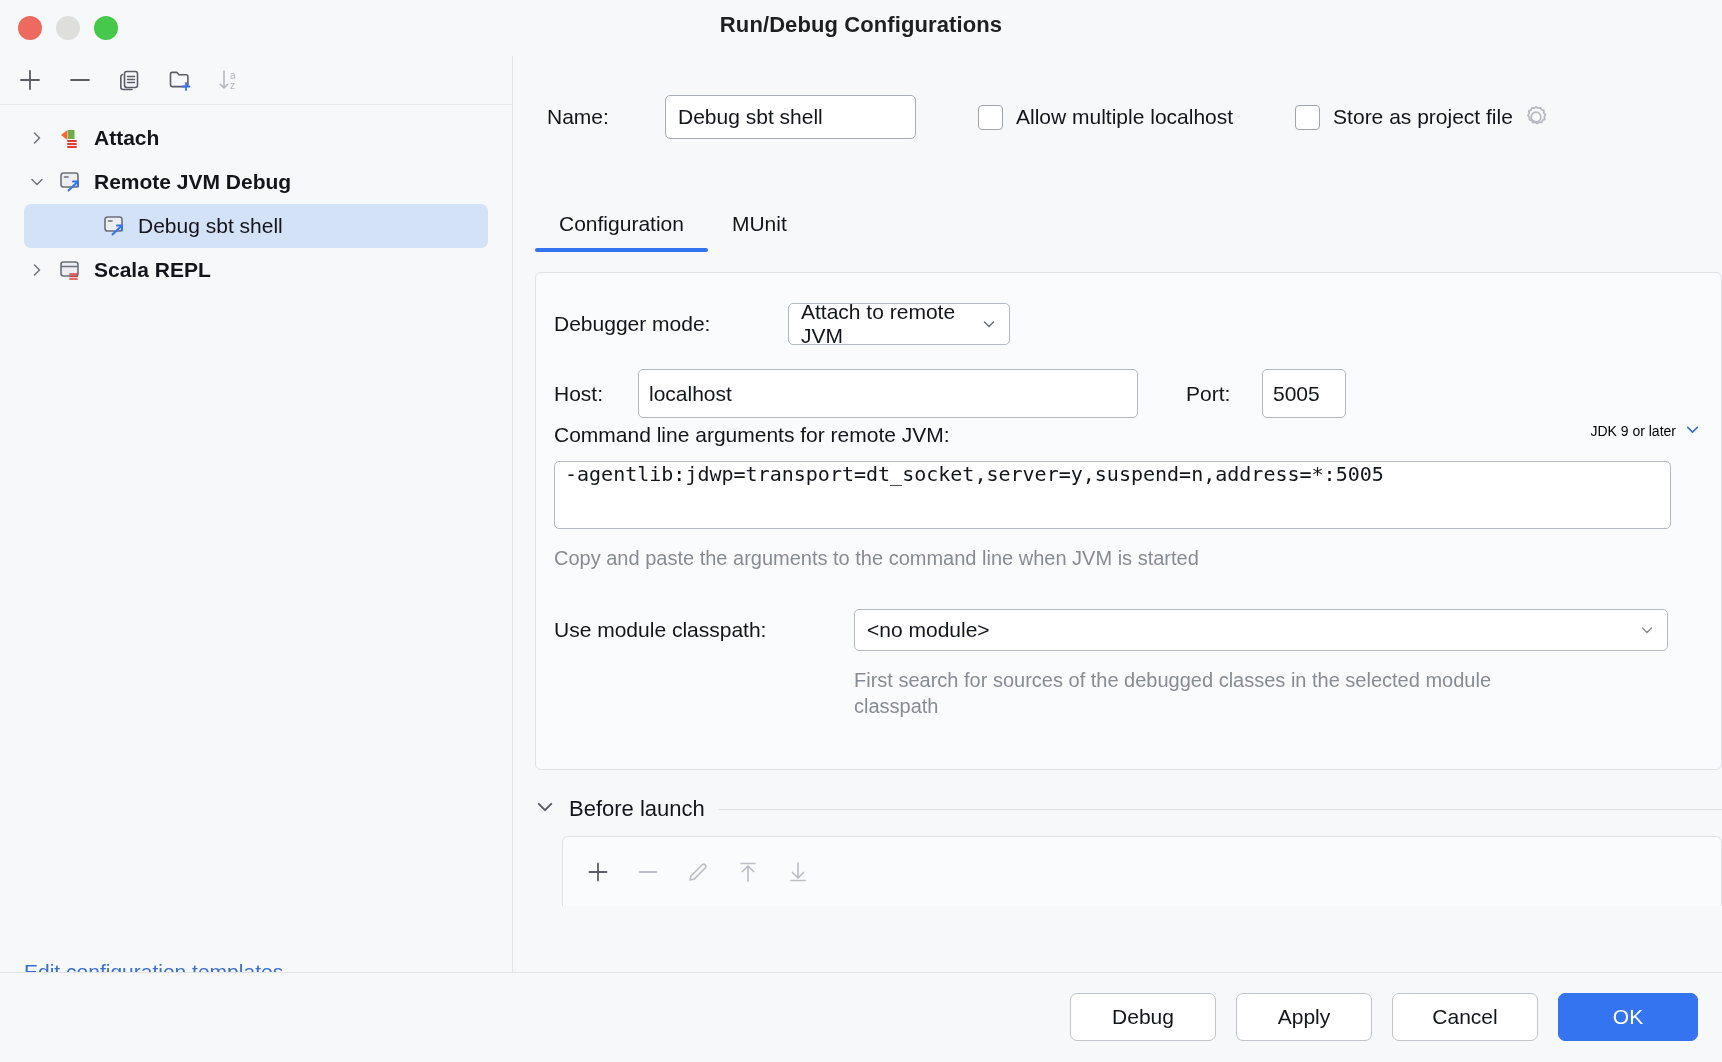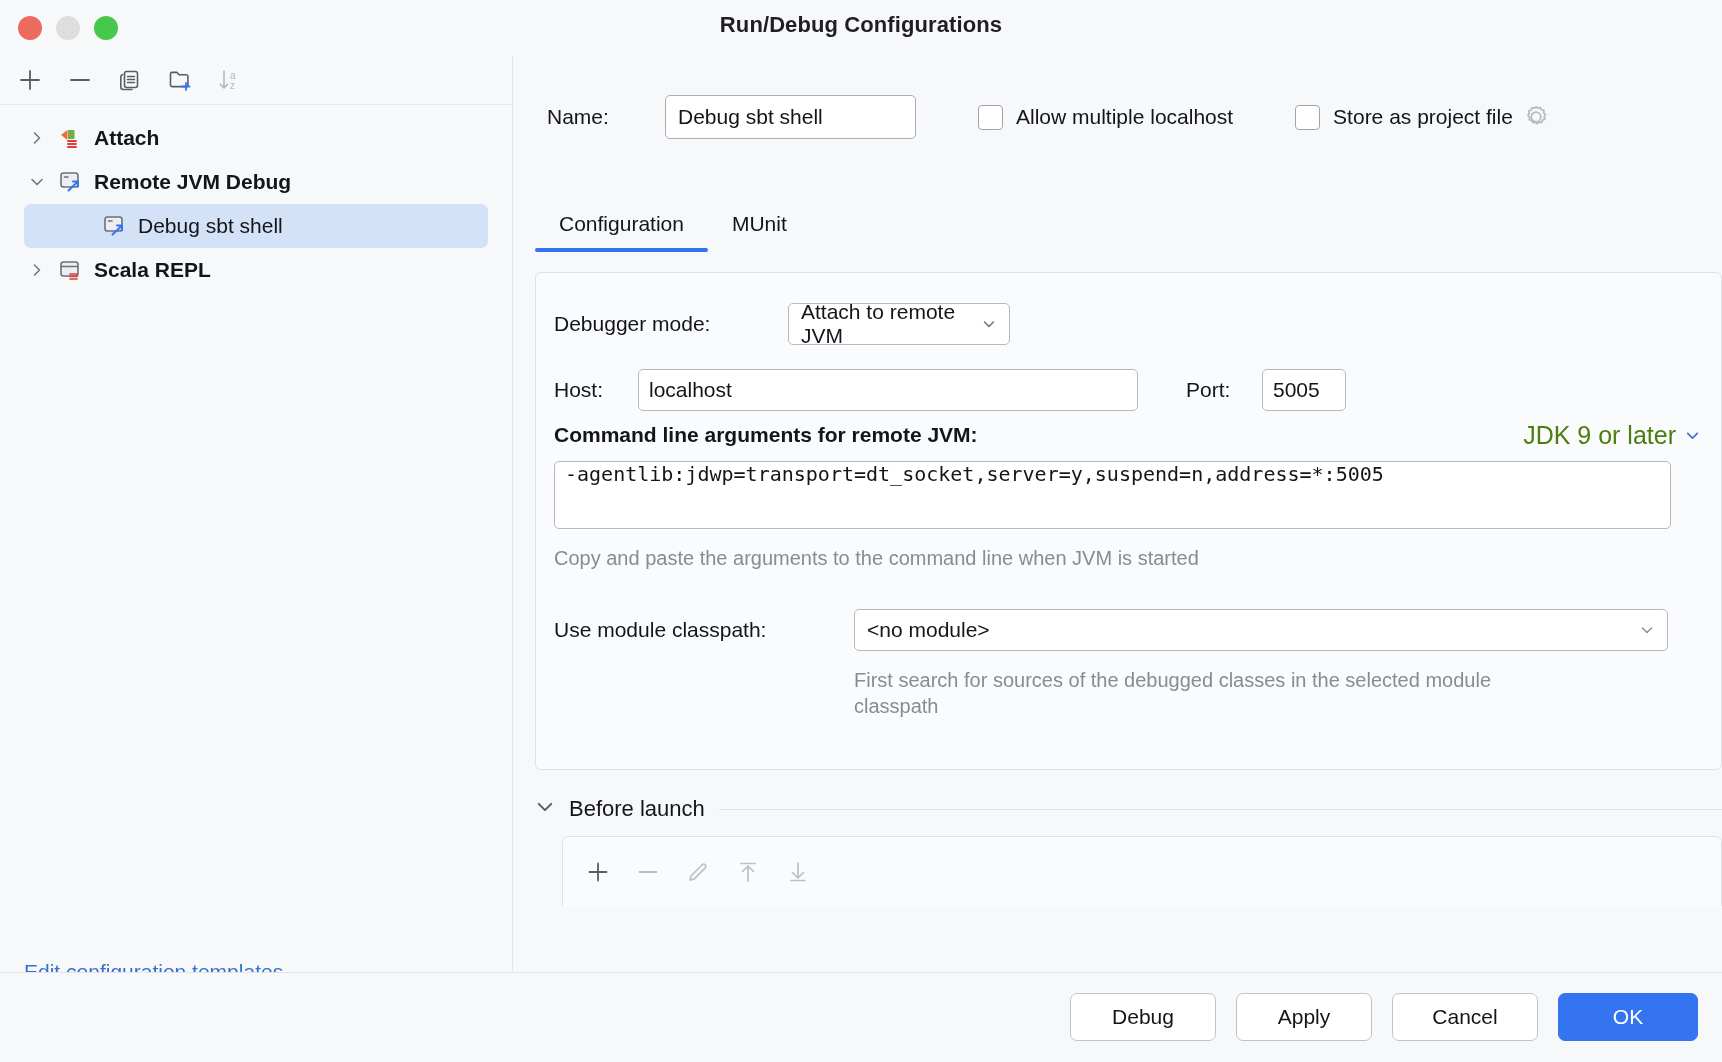--- a/index.html
+++ b/index.html
@@ -157,38 +157,38 @@
 
   .combo {
     height: 42px; border: 1px solid #b4b8c0; border-radius: 5px;
     background: #fff; display: flex; align-items: center;
     padding: 0 12px; font-size: 21px; color: #14151a;
     justify-content: space-between;
   }
   .combo .chev-d { margin-left: 16px; display:flex; }
 
   .text-input {
-    height: 42px; border: 1px solid #b4b8c0; border-radius: 5px;
+    height: 49px; border: 1px solid #b4b8c0; border-radius: 5px;
     background: #fff; font-size: 21px; color: #14151a;
     padding: 0 10px;
     font-family: "Liberation Sans", sans-serif;
   }
 
   .args-box {
     position: absolute; left: 18px; top: 188px;
     width: 1117px; height: 68px;
     background: #fff; border: 1px solid #b4b8c0; border-radius: 5px;
     padding: 0 10px;
     font-family: "DejaVu Sans Mono", monospace;
     font-size: 20px; color: #14151a;
     white-space: nowrap; overflow: hidden;
   }
   .jdk-link {
     position: absolute; right: 20px; top: 148px;
-    font-size: 25px; color: #4d7c0f;
+    font-size: 14px; color: #000000;
     display: flex; align-items: center; gap: 8px;
   }
   .hint {
     font-size: 20px; color: #878b93; line-height: 1.3;
   }
 
   
   .before-launch {
     position: absolute; top: 740px; left: 22px; width: 1187px;
   }
@@ -392,21 +392,21 @@
         </span>
       </div>
 
       <div class="frow" style="left:18px; top:96px;">
         <span class="flabel" style="width:84px;">Host:</span>
         <input class="text-input" style="width: 500px;" type="text" value="localhost">
         <span class="flabel" style="width:76px; margin-left:48px;">Port:</span>
         <input class="text-input" style="width: 84px;" type="text" value="5005">
       </div>
 
-      <div class="frow" style="left:18px; top:150px;font-weight:bold;">
+      <div class="frow" style="left:18px; top:150px;">
         <span class="flabel">Command line arguments for remote JVM:</span>
       </div>
       <div class="jdk-link">
         <span>JDK 9 or later</span>
         <span>
           <svg width="17" height="17" viewBox="0 0 16 16">
             <path d="M3.5 6 L8 10.5 L12.5 6" fill="none" stroke="#3a6fce" stroke-width="1.5" stroke-linecap="round" stroke-linejoin="round"></path>
           </svg>
         </span>
       </div>

